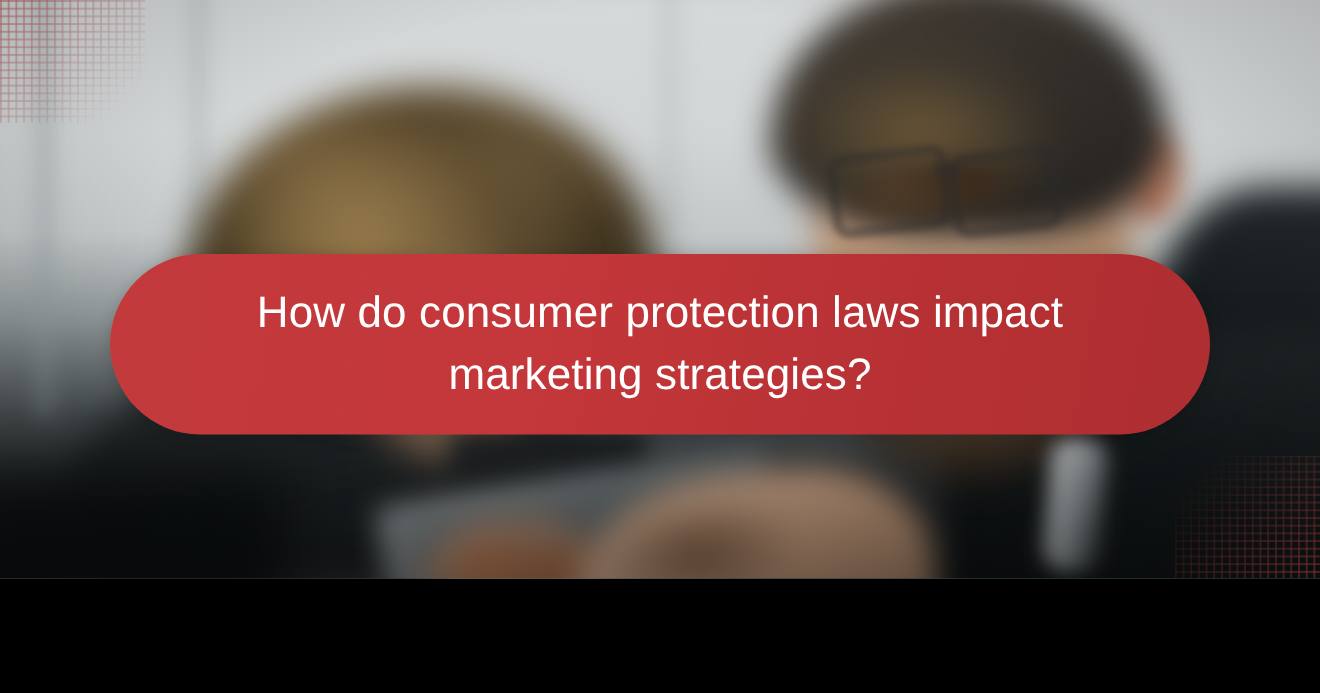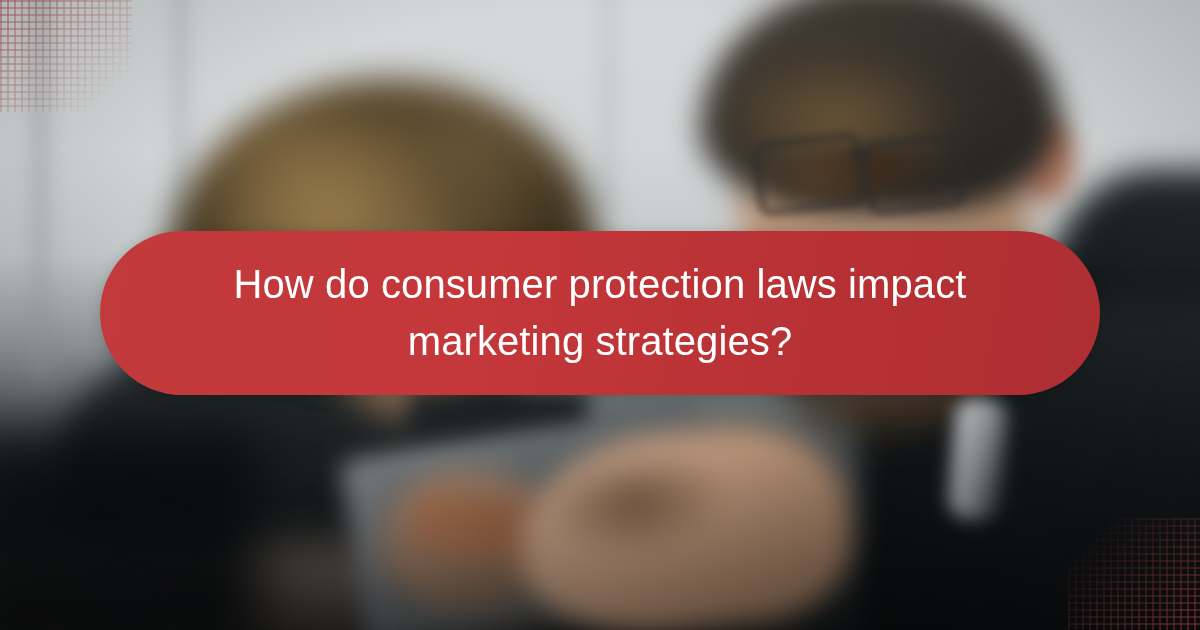--- a/index.html
+++ b/index.html
@@ -7,21 +7,21 @@
     padding: 0;
     background: #000;
   }
   body {
     font-family: "Liberation Sans", sans-serif;
   }
 
   .stage {
     position: relative;
     width: 1200px;
-    height: 630px;
+    height: 526px;
     overflow: hidden;
     background: #0c4a6e;
   }
 
   
   .photo {
     position: absolute;
     inset: 0;
     overflow: hidden;
   }

